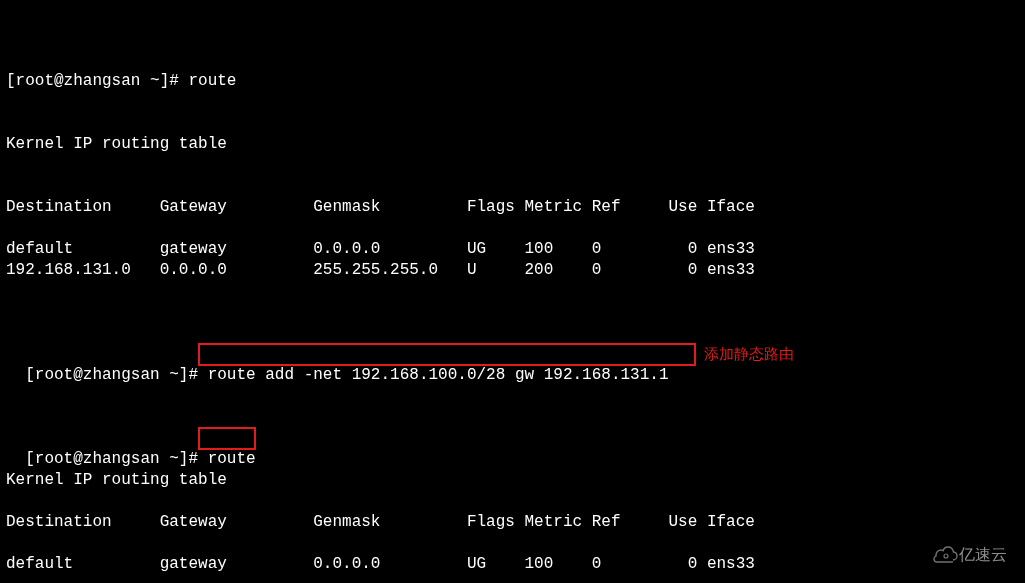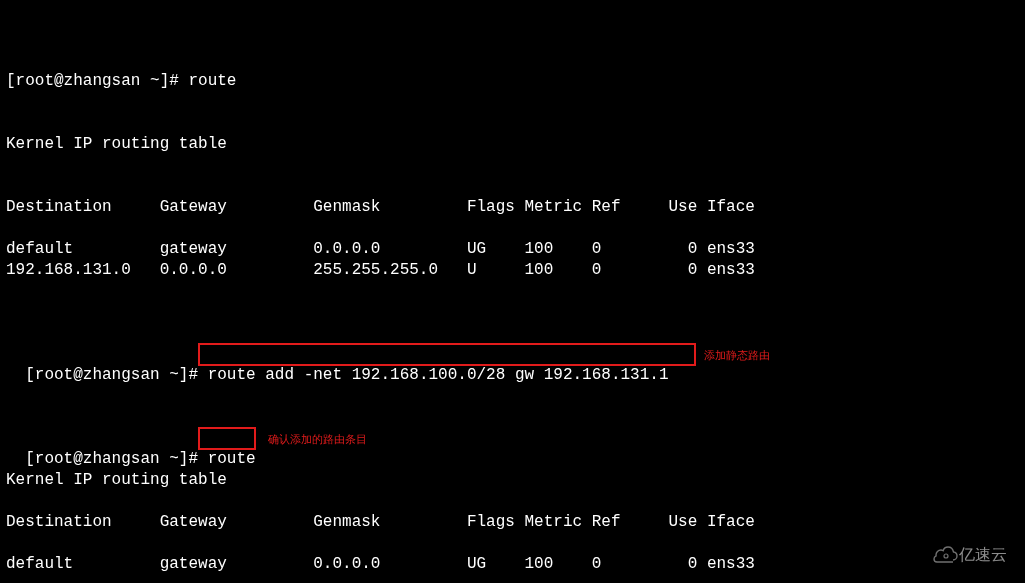--- a/index.html
+++ b/index.html
@@ -17,21 +17,21 @@
     padding:8px 6px;
     white-space:pre;
   }
   .row{position:relative;height:21px;}
   .hl{
     position:absolute;
     border:2px solid #e21b1b;
     box-sizing:border-box;
     pointer-events:none;
   }
-  .red{color:#e21b1b;font-family:Liberation Sans, sans-serif;font-size:11px;position:absolute}
+  .red{color:#e21b1b;font-family:Liberation Mono, monospace;font-size:15px;position:absolute}
   
   .wm{
     position:absolute;
     right:18px;bottom:18px;
     color:#fff;opacity:.55;
     font-family:"Microsoft YaHei",sans-serif;
     font-size:16px;
     display:flex;align-items:center;
   }
   .wm svg{opacity:.8}
@@ -40,34 +40,33 @@
 <body>
 
 <div class="term">
 
 
 <div class="row"><span>[root@zhangsan ~]# </span><span>route</span></div>
 
 <div class="row"><span>Kernel IP routing table</span></div>
 
 <div class="row" id="hdr1">Destination     Gateway         Genmask         Flags Metric Ref     Use Iface</div>
-<div id="tbl-initial"><div class="row">default         gateway         0.0.0.0         UG    100    0         0 ens33</div><div class="row">192.168.131.0   0.0.0.0         255.255.255.0   U     100    0         0 ens33</div></div>
+<div id="tbl-initial"><div class="row">default         gateway         0.0.0.0         UG    100    0         0 ens33</div><div class="row">192.168.131.0   0.0.0.0         255.255.255.0   U     200    0         0 ens33</div></div>
 
 
 <div class="row" style="position:relative">
   <span>[root@zhangsan ~]# </span><span>route add -net 192.168.100.0/28 gw 192.168.131.1</span>
   <span class="hl" style="left:192px;top:-1px;width:498px;height:23px"></span>
   <span class="red" style="left:698px;top:1px">添加静态路由</span>
 </div>
 
 
 <div class="row" style="position:relative">
   <span>[root@zhangsan ~]# </span><span>route</span>
   <span class="hl" style="left:192px;top:-1px;width:58px;height:23px"></span>
-  <span class="red" style="left:262px;top:1px">确认添加的路由条目</span>
 </div>
 <div class="row"><span>Kernel IP routing table</span></div>
 <div class="row" id="hdr2">Destination     Gateway         Genmask         Flags Metric Ref     Use Iface</div>
 <div id="tbl-after-add"><div class="row">default         gateway         0.0.0.0         UG    100    0         0 ens33</div></div>
 
 
 
 
 
 

